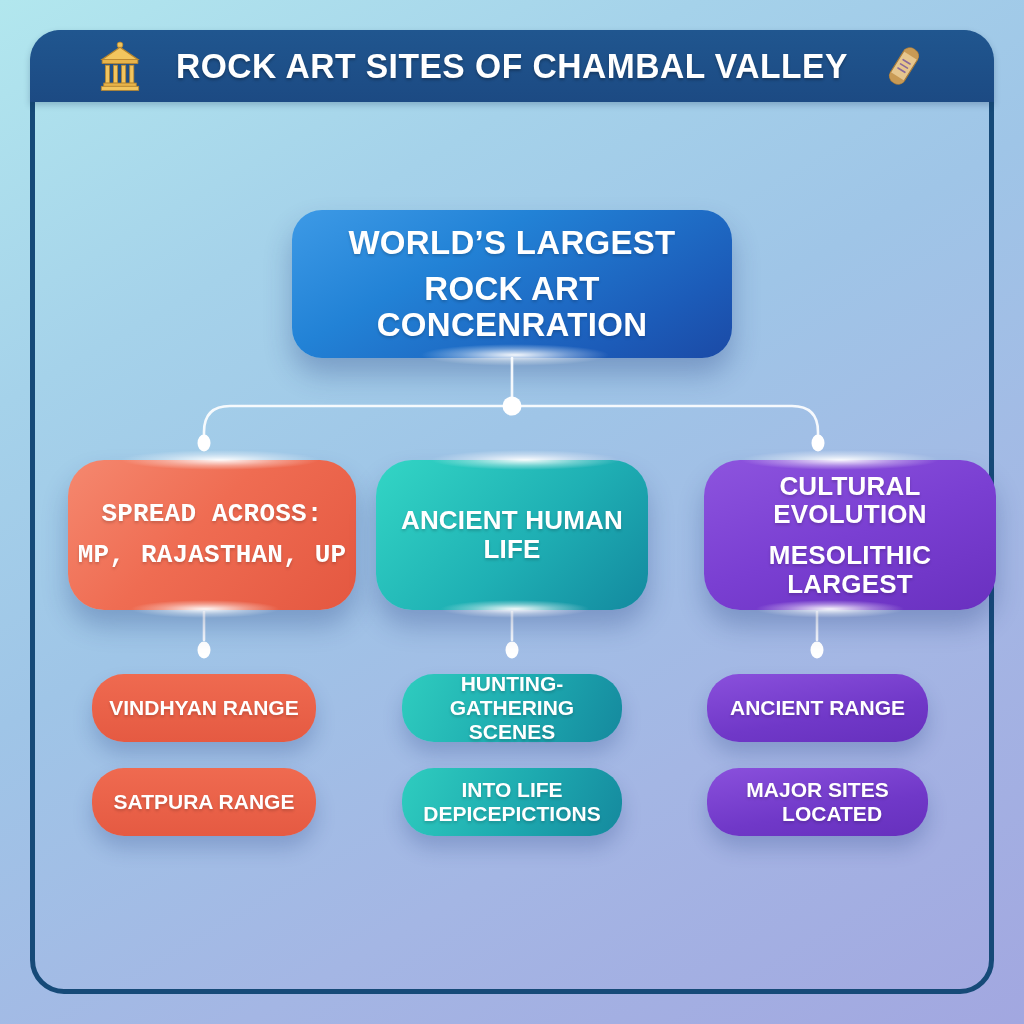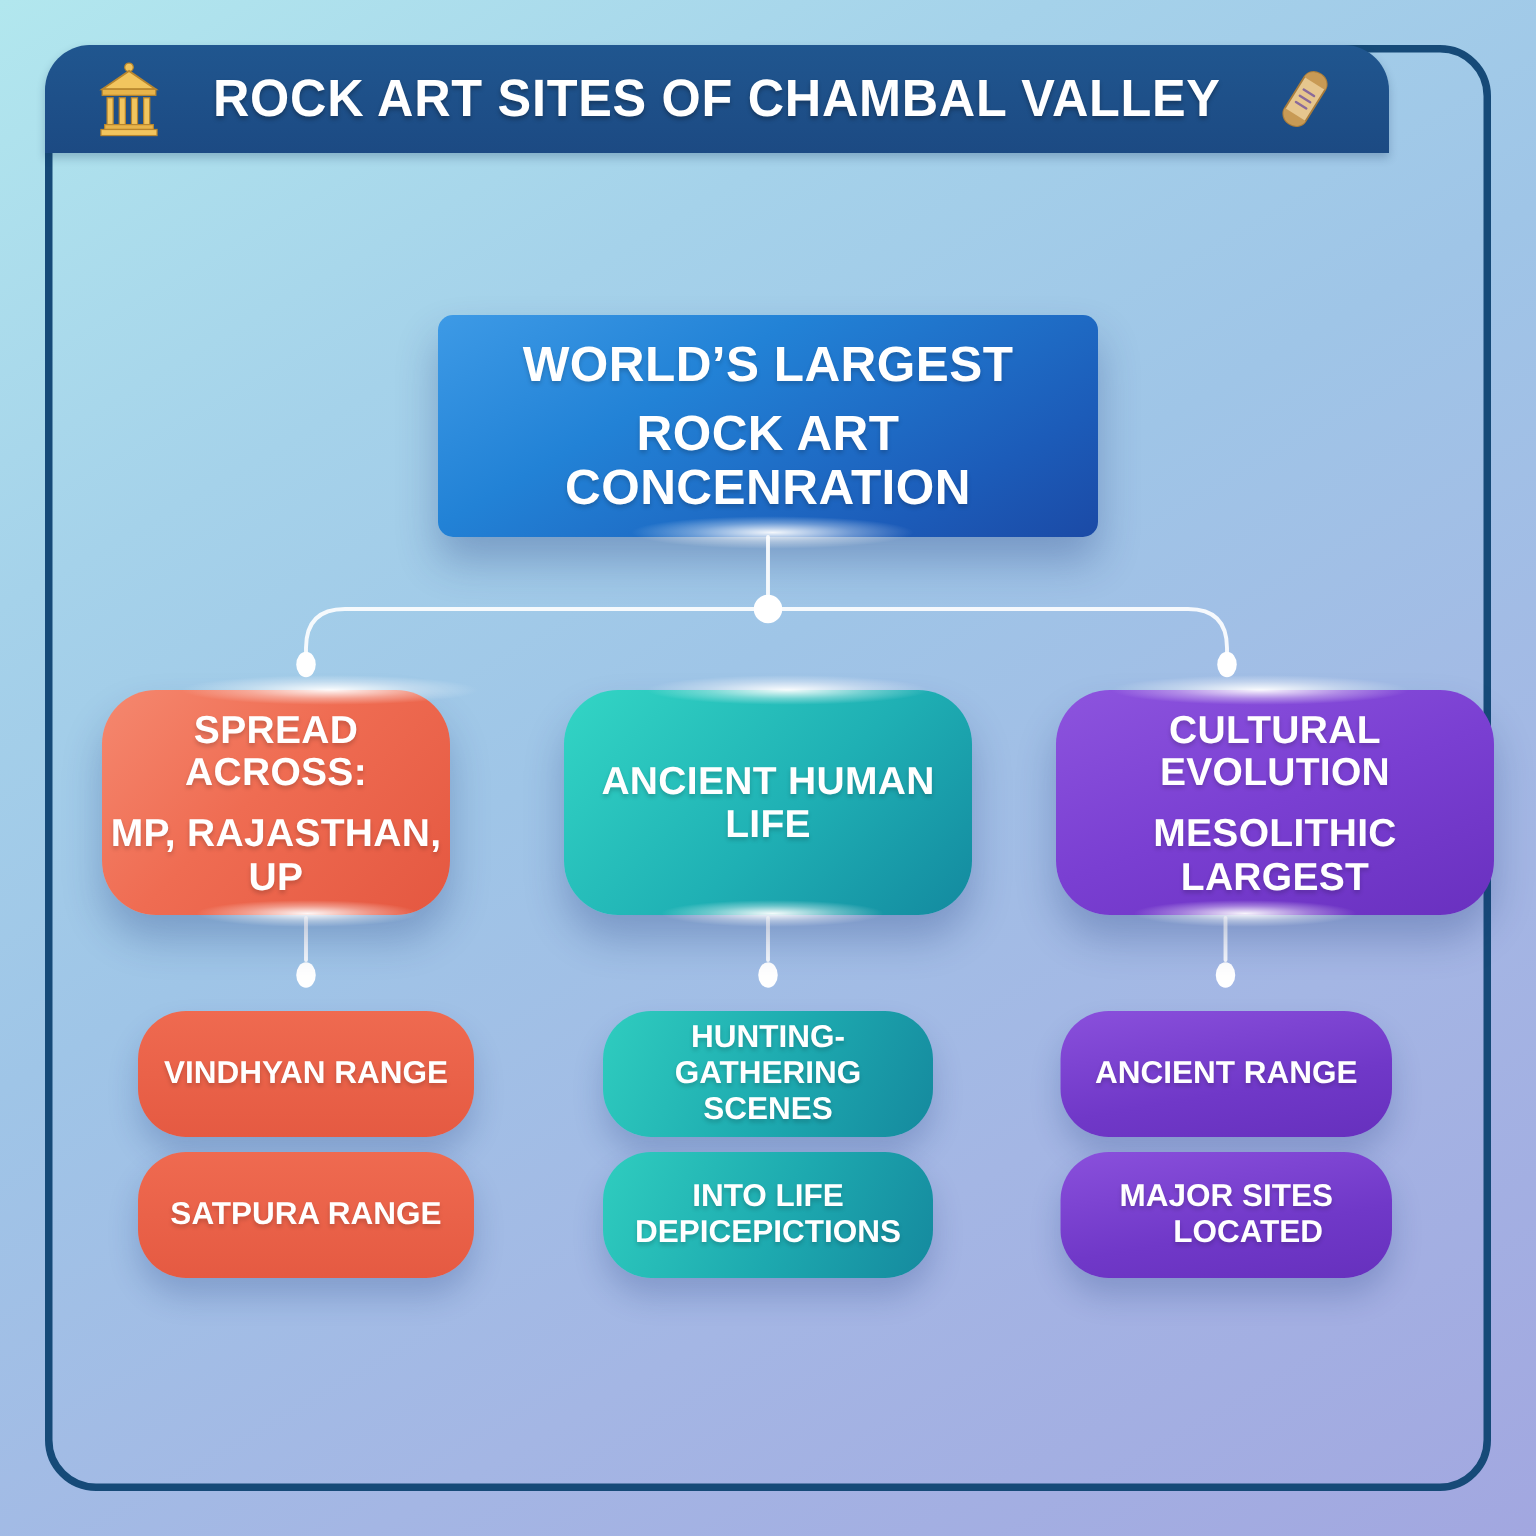--- a/index.html
+++ b/index.html
@@ -11,21 +11,21 @@
     overflow: hidden;
   }
 
   
   .frame {
     position: absolute; left: 30px; top: 30px; width: 964px; height: 964px;
     border: 5px solid #164a78; border-radius: 34px;
     pointer-events: none;
   }
   .header-bar {
-    position: absolute; left: 30px; top: 30px; width: 896px; height: 72px;
+    position: absolute; left: 30px; top: 30px; width: 964px; height: 72px;
     background: linear-gradient(180deg, #20568f 0%, #1c4a83 100%);
     border-radius: 30px 30px 0 0;
     display: flex; align-items: center; justify-content: center; gap: 16px;
     box-shadow: 0 3px 6px rgba(20,50,90,0.25);
   }
   .header-title {
     color: #ffffff; font-size: 35px; font-weight: bold; letter-spacing: 0.5px;
     text-shadow: 0 2px 3px rgba(0,0,0,0.28);
     white-space: nowrap;
     transform: scaleX(0.96);
@@ -34,46 +34,46 @@
 
   
   .node-text {
     color: #ffffff; font-weight: bold; text-align: center;
     text-shadow: 0 2px 3px rgba(0,0,0,0.18);
   }
 
   
   .root-node {
     position: absolute; left: 292px; top: 210px; width: 440px; height: 148px;
-    border-radius: 10px;
+    border-radius: 30px;
     background: linear-gradient(150deg, #3d9ae6 0%, #2282d6 35%, #1c5cb9 78%, #1b4aa6 100%);
     box-shadow: 0 16px 28px rgba(25, 50, 120, 0.30);
     display: flex; flex-direction: column; align-items: center; justify-content: center;
     gap: 10px;
   }
   .root-node .line { font-size: 33px; line-height: 1.1; letter-spacing: 0.3px; }
 
   
   .branch-box {
     position: absolute; top: 460px; height: 150px; border-radius: 36px;
     display: flex; flex-direction: column; align-items: center; justify-content: center;
     gap: 12px;
     box-shadow: 0 16px 26px rgba(25, 50, 120, 0.28);
   }
   .branch-box .line { font-size: 26px; line-height: 1.1; letter-spacing: 0.2px; }
-  .branch--orange { left: 68px;  width: 232px;
-    background: linear-gradient(135deg, #f5886f 0%, #ef6c52 45%, #e45740 100%); }
+  .branch--orange { left: 68px;  width: 288px;
+    background: linear-gradient(135deg, #f5886f 0%, #ef6c52 45%, #e45740 100%); font-family: Liberation Mono, monospace; }
   .branch--teal   { left: 376px; width: 272px;
     background: linear-gradient(135deg, #33d6c5 0%, #1fb0b4 55%, #13899f 100%); }
   .branch--purple { left: 680px; width: 292px;
     background: linear-gradient(160deg, #8d54de 0%, #7a3fd2 50%, #6930bf 100%); margin-left: 24px; }
 
   
   .pill {
-    position: absolute; height: 84px; border-radius: 32px;
+    position: absolute; height: 68px; border-radius: 32px;
     display: flex; align-items: center; justify-content: center;
     box-shadow: 0 12px 20px rgba(25, 50, 120, 0.22);
   }
   .pill .node-text { font-size: 21px; line-height: 1.15; white-space: pre-line; }
   .pill--orange { background: linear-gradient(180deg, #ef6a50 0%, #e55a42 100%); justify-content: center; }
   .pill--teal   { background: linear-gradient(115deg, #2fcdbf 0%, #1da9af 55%, #15899e 100%); }
   .pill--purple { background: linear-gradient(170deg, #8a50dc 0%, #7038c8 60%, #6630bd 100%); }
   .row1 { top: 674px; }
   .row2 { top: 768px; }
   .col1 { left: 92px;  width: 224px; }

